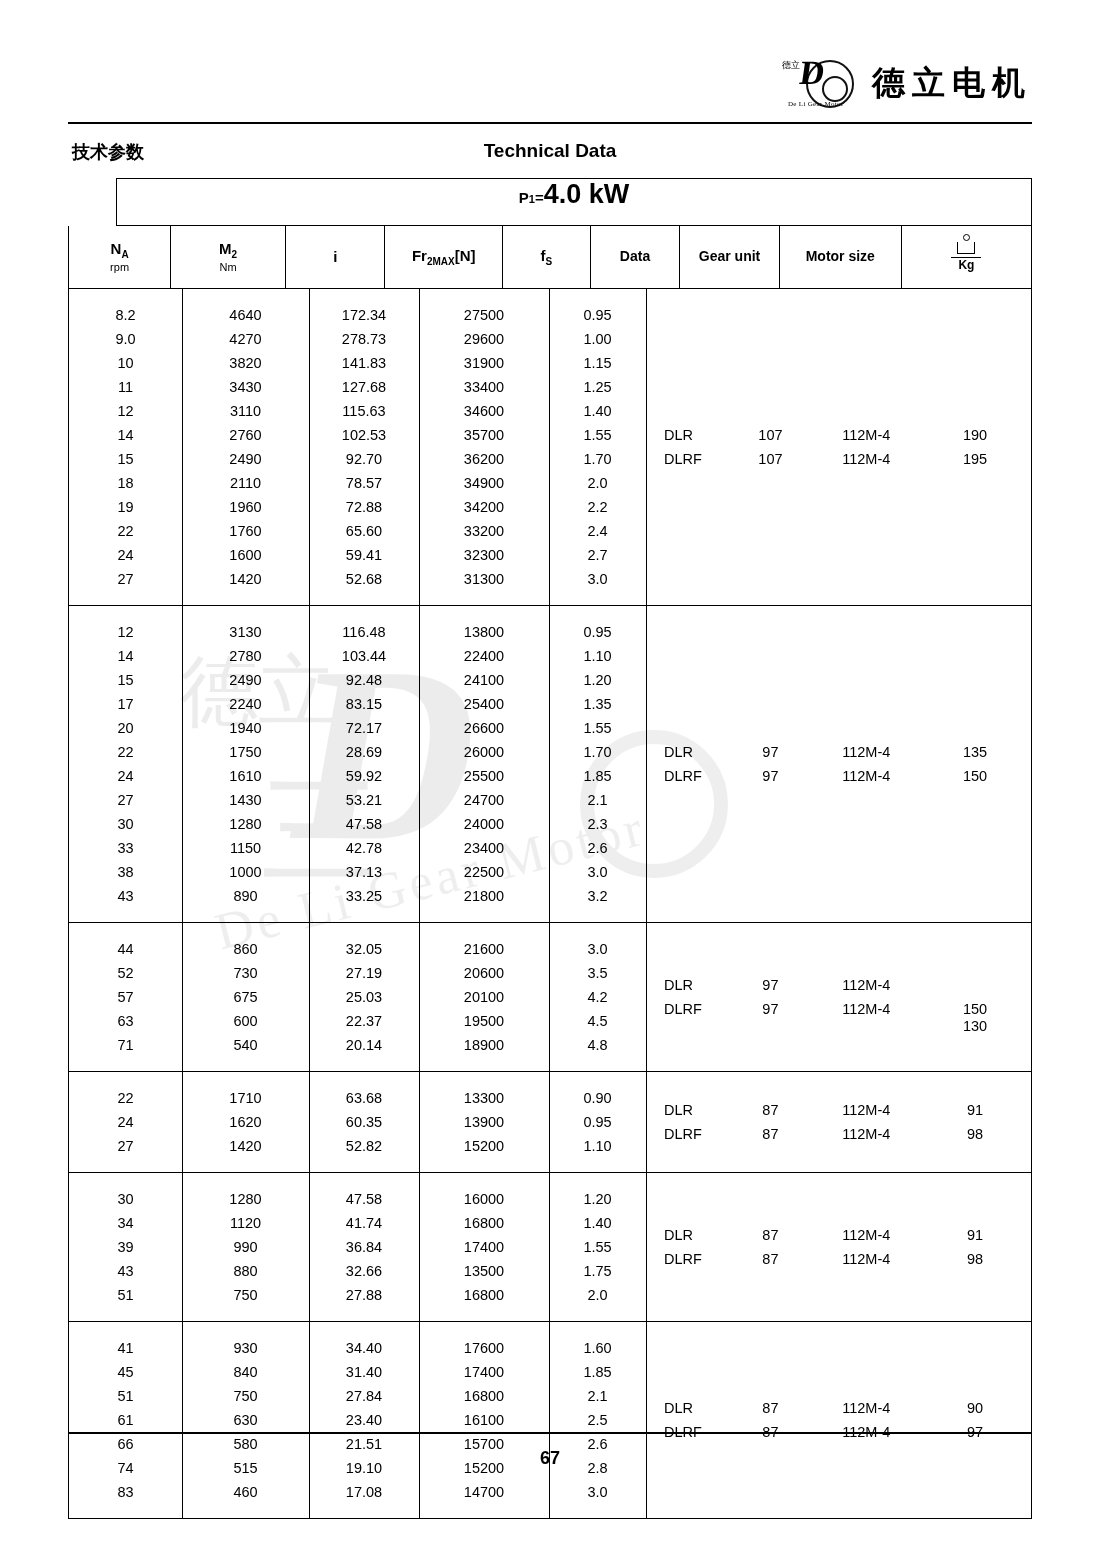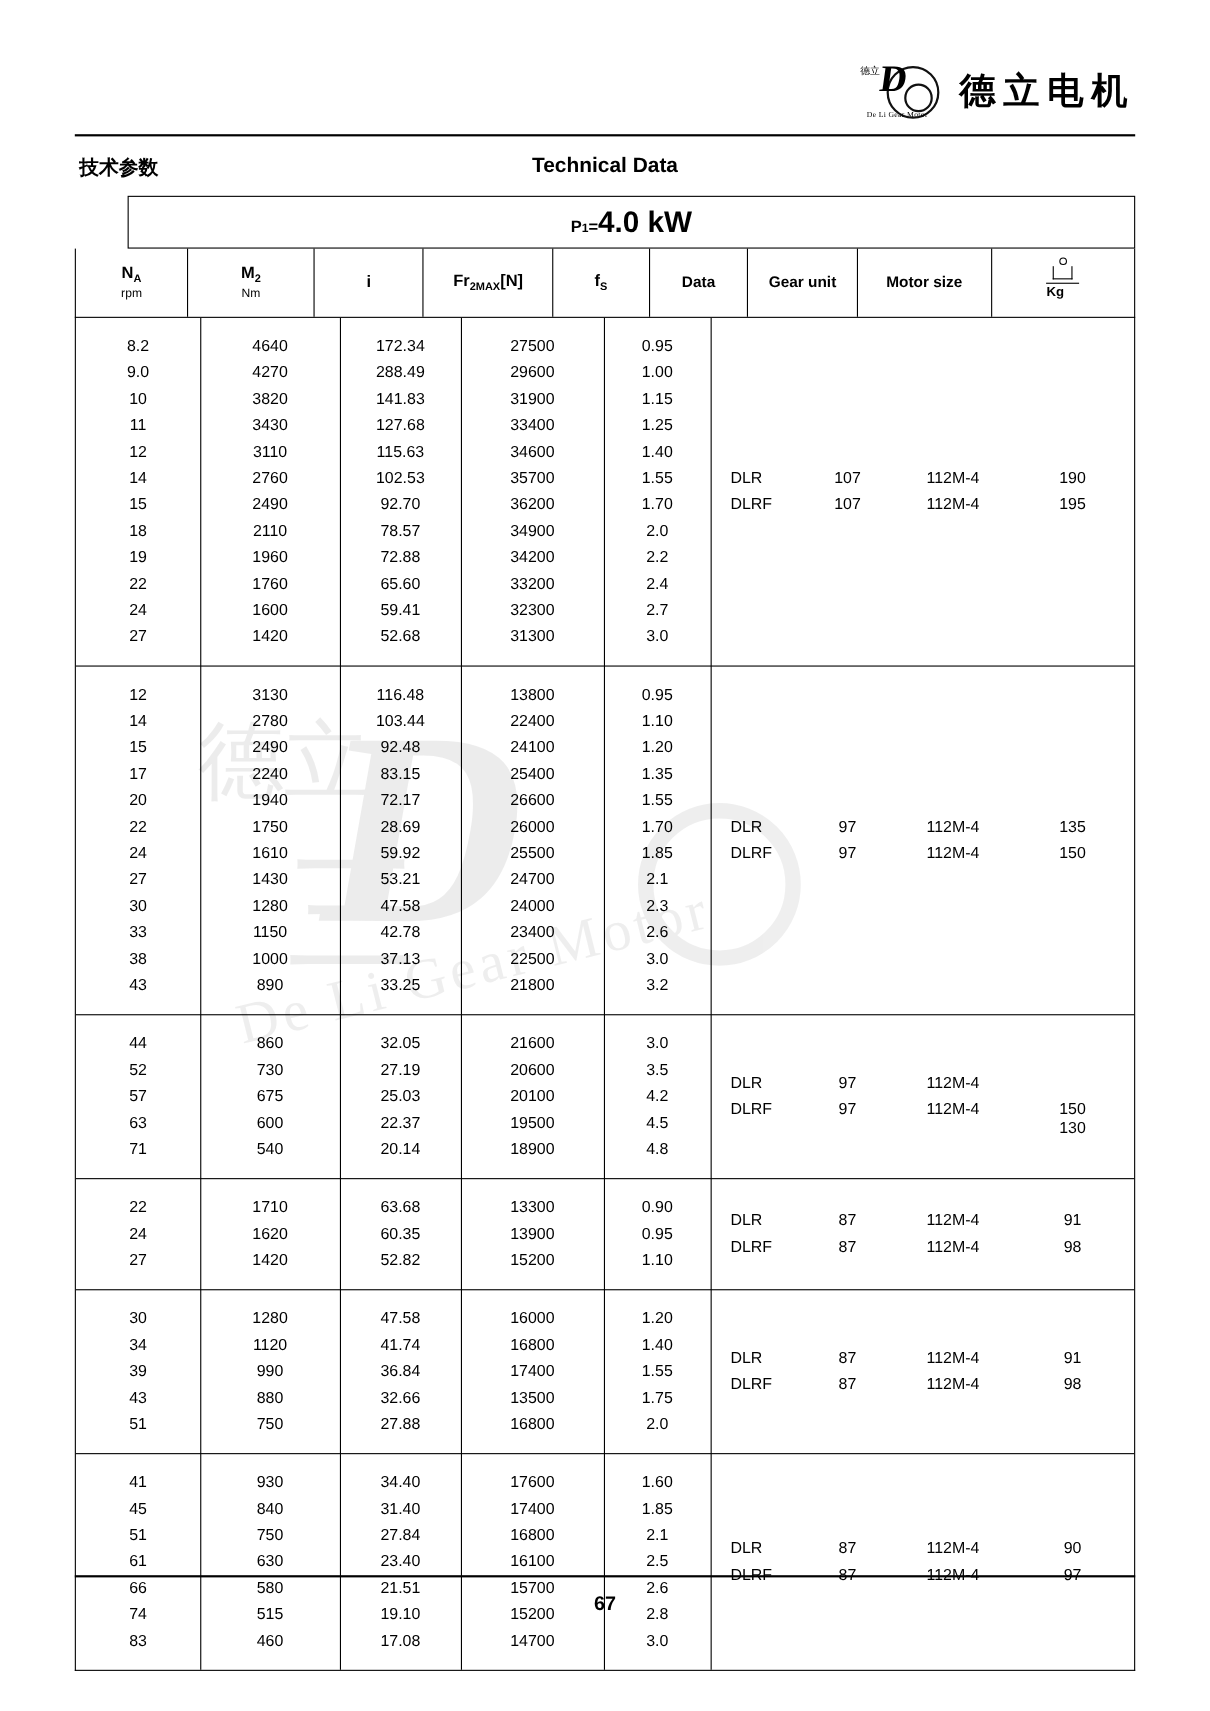--- a/index.html
+++ b/index.html
@@ -56,21 +56,21 @@
   .subhead .en {
     position:absolute; left:0; right:0; top:2px; text-align:center;
     font-size:19px; font-weight:bold;
   }
 
   
   .tbl { position:absolute; left:68px; top:178px; width:964px; }
 
   .power-box {
     border:1.5px solid #000; height:46px;
-    display:flex; align-items:center; justify-content:center;margin-left:48px;
+    display:flex; align-items:flex-start; justify-content:center;margin-left:48px;
   }
   .power-box .txt { font-size:27px; font-weight:bold; }
   .power-box .sub { font-size:15px; vertical-align:baseline; }
   .power-box .subsm { font-size:11px; }
 
   .head-box {
     border:1.5px solid #000; border-top:none; height:62px;
     display:flex;
   }
   .hcell {
@@ -83,21 +83,21 @@
   .hcell .big { font-size:15px; font-weight:bold; }
   .hcell sub { font-size:10px; }
   .kg-icon {
     width:16px; height:11px; border:1.2px solid #000; border-top:none;
     position:relative; margin-bottom:3px;
   }
   .kg-icon:before{
     content:""; position:absolute; left:5px; top:-8px; width:5px; height:5px;
     border:1.2px solid #000; border-radius:50%;
   }
-  .kg-lbl { font-size:12px; font-weight:bold; border-top:1px solid #000; padding-top:1px; width:30px; text-align:left;}
+  .kg-lbl { font-size:12px; font-weight:bold; border-top:1px solid #000; padding-top:1px; width:30px; text-align:center;}
 
   
   .c1 { width:113px; }
   .c2 { width:127px; }
   .c3 { width:110px; }
   .c4 { width:130px; }
   .c5 { width:97px; }
   .c6 { width:99px; }
   .c7 { width:110px; }
   .c8 { width:135px; }
@@ -274,21 +274,21 @@
                 <div class="rowline">2110</div>
                 <div class="rowline">1960</div>
                 <div class="rowline">1760</div>
                 <div class="rowline">1600</div>
                 <div class="rowline">1420</div>
                 <div class="pad-bot"></div>
               </div>
               <div class="col" style="width: 110px;">
                 <div class="pad-top"></div>
                 <div class="rowline">172.34</div>
-                <div class="rowline">288.49</div>
+                <div class="rowline">278.73</div>
                 <div class="rowline">141.83</div>
                 <div class="rowline">127.68</div>
                 <div class="rowline">115.63</div>
                 <div class="rowline">102.53</div>
                 <div class="rowline">92.70</div>
                 <div class="rowline">78.57</div>
                 <div class="rowline">72.88</div>
                 <div class="rowline">65.60</div>
                 <div class="rowline">59.41</div>
                 <div class="rowline">52.68</div>

